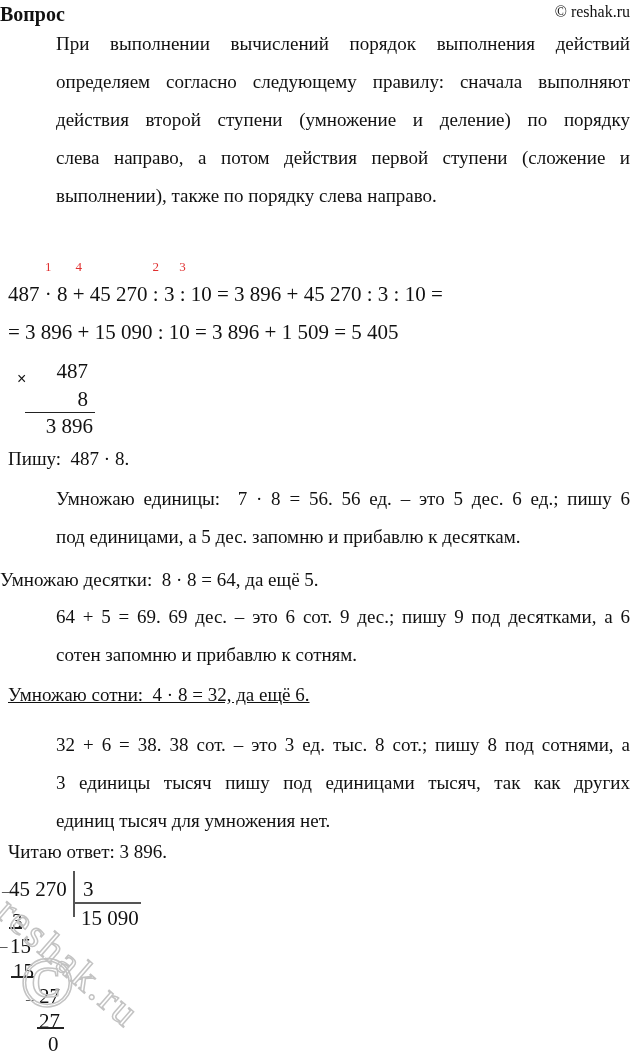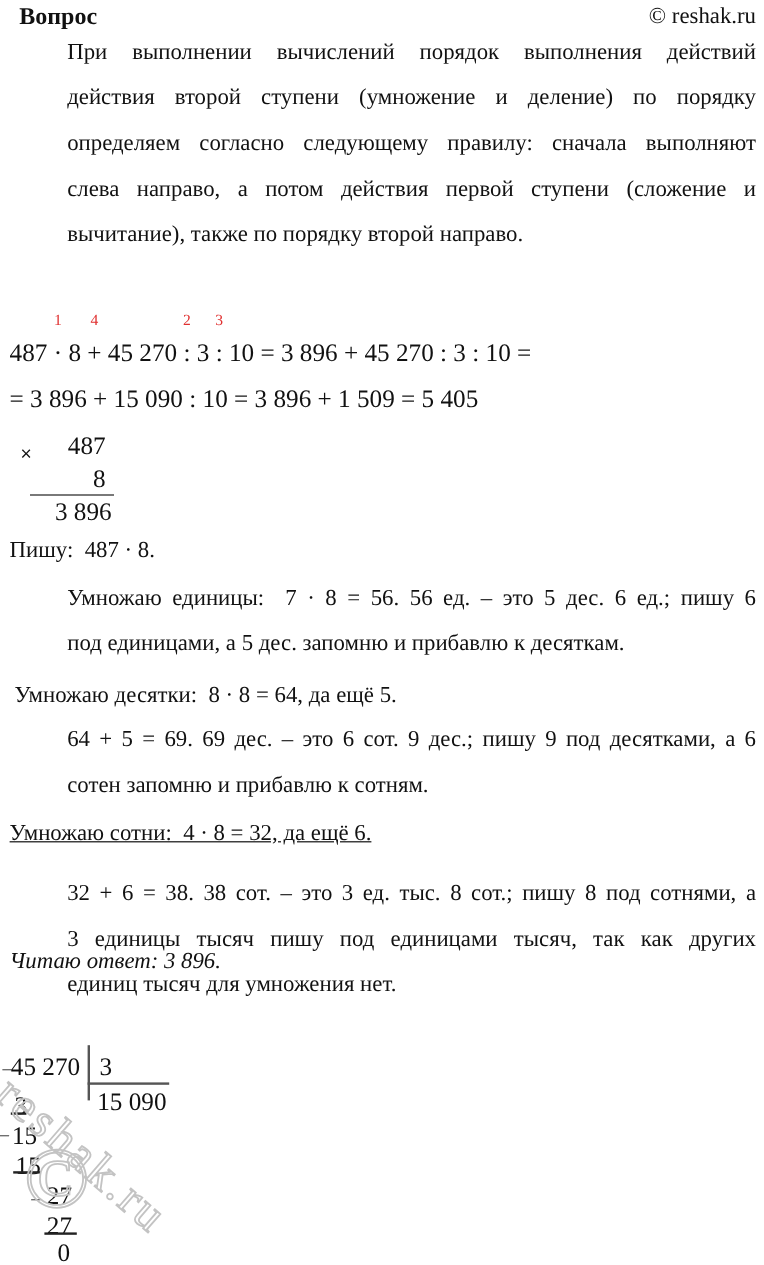--- a/index.html
+++ b/index.html
@@ -6,21 +6,21 @@
   body{background:#fff;}
   .page{
     position:relative; width:637px; height:1054px; margin:0 auto;
     background:#ffffff; overflow:hidden;
     font-family:"Liberation Serif","DejaVu Serif",serif;
     color:#111; font-size:19px;
   }
   .abs{position:absolute;}
   
   .title{font-weight:bold; font-size:20px;}
-  .copy{font-size:19px;}
+  .copy{font-size:16px;}
   
   .para{width:622px;}
   .jline{line-height:38px; text-align:justify; text-align-last:justify; white-space:normal;margin-left:48px;}
   .jline.last{text-align-last:left;}
   .single{line-height:38px; white-space:pre-wrap;}
   
   .expr{width:624px; font-size:21px; line-height:38px; white-space:nowrap;}
   .op{position:relative; display:inline-block;}
   .op-label{
     position:absolute; top:-15px; left:50%; transform:translateX(-50%);
@@ -47,29 +47,29 @@
   .wm-c{font-size:72px; line-height:72px;}
   .wm-t{font-size:40px; line-height:40px; letter-spacing:3px;
     transform:rotate(41deg); transform-origin:left top;
     font-family:"Liberation Serif","DejaVu Serif",serif;}
 </style>
 </head>
 <body>
 
 <div class="page">
 
-  <div class="abs title" style="left:16px; top:3px;">Вопрос</div>
+  <div class="abs title" style="left:0; top:3px;">Вопрос</div>
   <div class="abs copy" style="right:7px; top:3px;">© reshak.ru</div>
 
   <div class="abs para" style="left:8px; top:25px;">
     <div class="jline">При выполнении вычислений порядок выполнения действий</div>
+    <div class="jline">определяем согласно следующему правилу: сначала выполняют</div>
     <div class="jline">действия второй ступени (умножение и деление) по порядку</div>
-    <div class="jline">определяем согласно следующему правилу: сначала выполняют</div>
     <div class="jline">слева направо, а потом действия первой ступени (сложение и</div>
-    <div class="jline last">вычитание), также по порядку второй направо.</div>
+    <div class="jline last">выполнении), также по порядку слева направо.</div>
   </div>
 
   <div class="abs expr" style="left:8px; top:275px;">
     <div><span>487&nbsp;</span><span class="op"><span class="op-label">1</span><span>·</span></span><span>&nbsp;8&nbsp;</span><span class="op"><span class="op-label">4</span><span>+</span></span><span>&nbsp;45&nbsp;270&nbsp;</span><span class="op"><span class="op-label">2</span><span>:</span></span><span>&nbsp;3&nbsp;</span><span class="op"><span class="op-label">3</span><span>:</span></span><span>&nbsp;10&nbsp;=&nbsp;3&nbsp;896&nbsp;+&nbsp;45&nbsp;270&nbsp;:&nbsp;3&nbsp;:&nbsp;10&nbsp;=</span></div>
     <div>=&nbsp;3&nbsp;896&nbsp;+&nbsp;15&nbsp;090&nbsp;:&nbsp;10&nbsp;=&nbsp;3&nbsp;896&nbsp;+&nbsp;1&nbsp;509&nbsp;=&nbsp;5&nbsp;405</div>
   </div>
 
   <div class="abs mult" style="left:8px; top:357px;">
     <span class="mult-sign">×</span>
     <div class="mrow" style="top:2px;">487</div>
@@ -78,36 +78,36 @@
     <div class="mrow prod" style="top:57px;">3&nbsp;896</div>
   </div>
 
   <div class="abs single" style="left:8px; top:440px; width:622px;font-family:Liberation Serif, serif;">Пишу:&nbsp; 487 · 8.</div>
 
   <div class="abs para" style="left:8px; top:480px;">
     <div class="jline">Умножаю единицы:&nbsp; 7 · 8 = 56. 56 ед. – это 5 дес. 6 ед.; пишу 6</div>
     <div class="jline last">под единицами, а 5 дес. запомню и прибавлю к десяткам.</div>
   </div>
 
-  <div class="abs single" style="left:12px; top:561px; width:622px;">Умножаю десятки:&nbsp; 8 · 8 = 64, да ещё 5.</div>
+  <div class="abs single" style="left:0; top:561px; width:622px;">Умножаю десятки:&nbsp; 8 · 8 = 64, да ещё 5.</div>
 
   <div class="abs para" style="left:8px; top:598px;">
     <div class="jline">64 + 5 = 69. 69 дес. – это 6 сот. 9 дес.; пишу 9 под десятками, а 6</div>
     <div class="jline last">сотен запомню и прибавлю к сотням.</div>
   </div>
 
   <div class="abs single" style="left:8px; top:676px; width:622px;text-decoration:underline;">Умножаю сотни:&nbsp; 4 · 8 = 32, да ещё 6.</div>
 
   <div class="abs para" style="left:8px; top:726px;">
     <div class="jline">32 + 6 = 38. 38 сот. – это 3 ед. тыс. 8 сот.; пишу 8 под сотнями, а</div>
     <div class="jline">3 единицы тысяч пишу под единицами тысяч, так как других</div>
     <div class="jline last">единиц тысяч для умножения нет.</div>
   </div>
 
-  <div class="abs single" style="left:8px; top:783px; width:622px;font-style:italic;">Читаю ответ: 3&nbsp;896.</div>
+  <div class="abs single" style="left:8px; top:833px; width:622px;">Читаю ответ: 3&nbsp;896.</div>
 
   <div class="abs division" style="left:0; top:870px;">
     <div class="dminus" style="left:2px; top:16px;">–</div>
     <div class="drow" style="left:9px; top:8px;">45&nbsp;270</div>
     <div class="vline" style="left:73px; top:1px; height:46px;"></div>
     <div class="drow" style="left:83px; top:8px;">3</div>
     <div class="hline" style="left:73px; top:32px; width:68px;"></div>
     <div class="drow" style="left:81px; top:37px;">15&nbsp;090</div>
     <div class="drow" style="left:12px; top:40px;">3</div>
     <div class="uline" style="left:9px; top:57px; width:13px;"></div>

